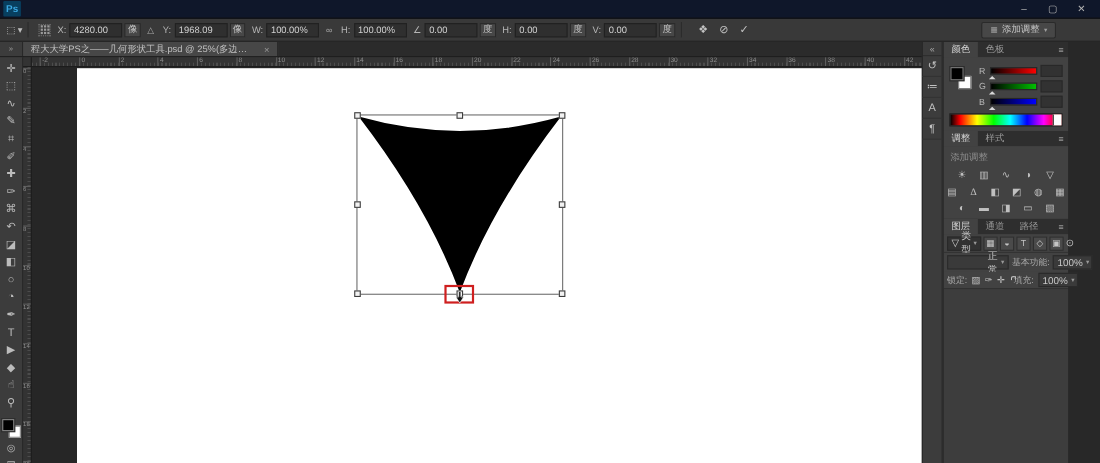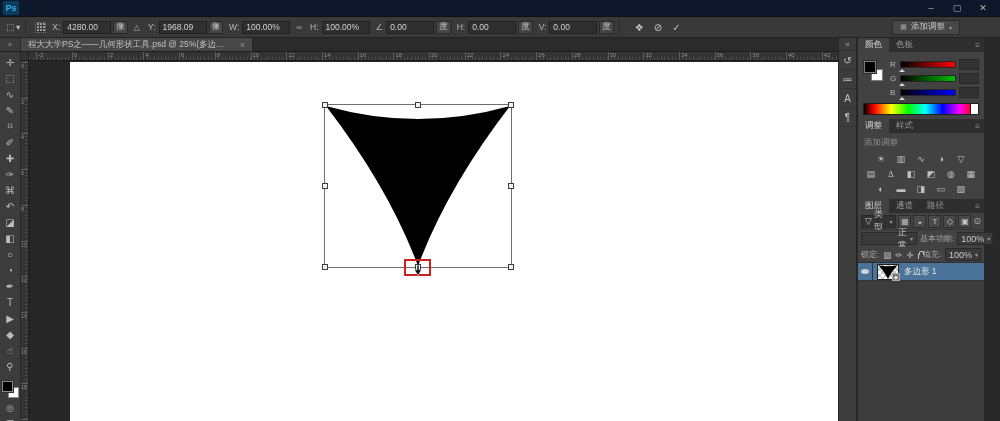--- a/index.html
+++ b/index.html
@@ -68,21 +68,21 @@
   .h-ml{left:-3px;top:calc(50% - 3px);} .h-mr{right:-3px;top:calc(50% - 3px);}
   .h-bl{left:-3px;bottom:-3px;} .h-bm{left:calc(50% - 3px);bottom:-3px;} .h-br{right:-3px;bottom:-3px;}
   .red-box{position:absolute;left:calc(50% - 14px);top:154px;width:27px;height:17px;border:2px solid #cf1f1f;z-index:3;}
   .cursor-arrow{position:absolute;left:calc(50% - 4px);top:160px;z-index:4;}
 
   .dock{width:19px;background:#3c3c3c;border-left:1px solid #262626;border-right:1px solid #262626;display:flex;flex-direction:column;align-items:center;flex:none;}
   .dock-collapse{height:13px;width:100%;display:flex;align-items:center;justify-content:center;color:#a8a8a8;font-size:8px;border-bottom:1px solid #2e2e2e;}
   .dock-btn{width:19px;height:19px;display:flex;align-items:center;justify-content:center;color:#c2c2c2;font-size:10px;border-bottom:1px solid #323232;}
 
   
-  .rightcol{width:127px;background:#404040;display:flex;flex-direction:column;border-left:1px solid #262626;flex:none;}
+  .rightcol{width:114px;background:#404040;display:flex;flex-direction:column;border-left:1px solid #262626;flex:none;}
   .panel-head{height:14px;background:#2e2e2e;display:flex;align-items:stretch;font-size:8.5px;color:#9a9a9a;flex:none;}
   .ptab{padding:0 7px;display:flex;align-items:center;cursor:default;}
   .ptab.active{background:#424242;color:#d6d6d6;}
   .phead-menu{margin-left:auto;display:flex;align-items:center;padding-right:4px;color:#979797;font-size:8px;}
 
   .color-body{position:relative;height:67px;background:#424242;flex:none;}
   .cp-swatches{position:absolute;left:6px;top:9px;width:22px;height:22px;}
   .cp-fg{position:absolute;left:0;top:0;width:12px;height:12px;background:#000;border:1px solid #7d7d7d;box-shadow:0 0 0 1px #2c2c2c;}
   .cp-bg{position:absolute;left:7px;top:8px;width:12px;height:12px;background:#fff;border:1px solid #7d7d7d;}
   .rgb-rows{position:absolute;left:32px;top:5px;right:5px;}
@@ -479,29 +479,17 @@
               <span class="lockic">✛</span>
             </span>
           <span class="css-lock"></span>
           <span class="lp-lbl" style="margin-left:auto;text-align:center;">填充:</span>
           <div class="combo small-combo">
             <span>100%</span>
             <span class="dd">▾</span>
           </div>
         </div>
         <div class="layer-list" id="layerList">
-            <div class="layer-row selected">
-              <div class="eye-col">
-                <span class="eye"></span>
-              </div>
-              <div class="thumb checker">
-                <svg width="20" height="14" viewBox="0 0 188 164" preserveAspectRatio="none">
-                  <path d="M 2,2 Q 94,28 186,2 Q 123,84 94,162 Q 65,84 2,2 Z" fill="#000"></path>
-                </svg>
-                <span class="badge">◆</span>
-              </div>
-              <span class="layer-name">多边形 1</span>
-            </div>
           </div>
       </section>
     </div>
   </div>
 </div>
 
 </body></html>

